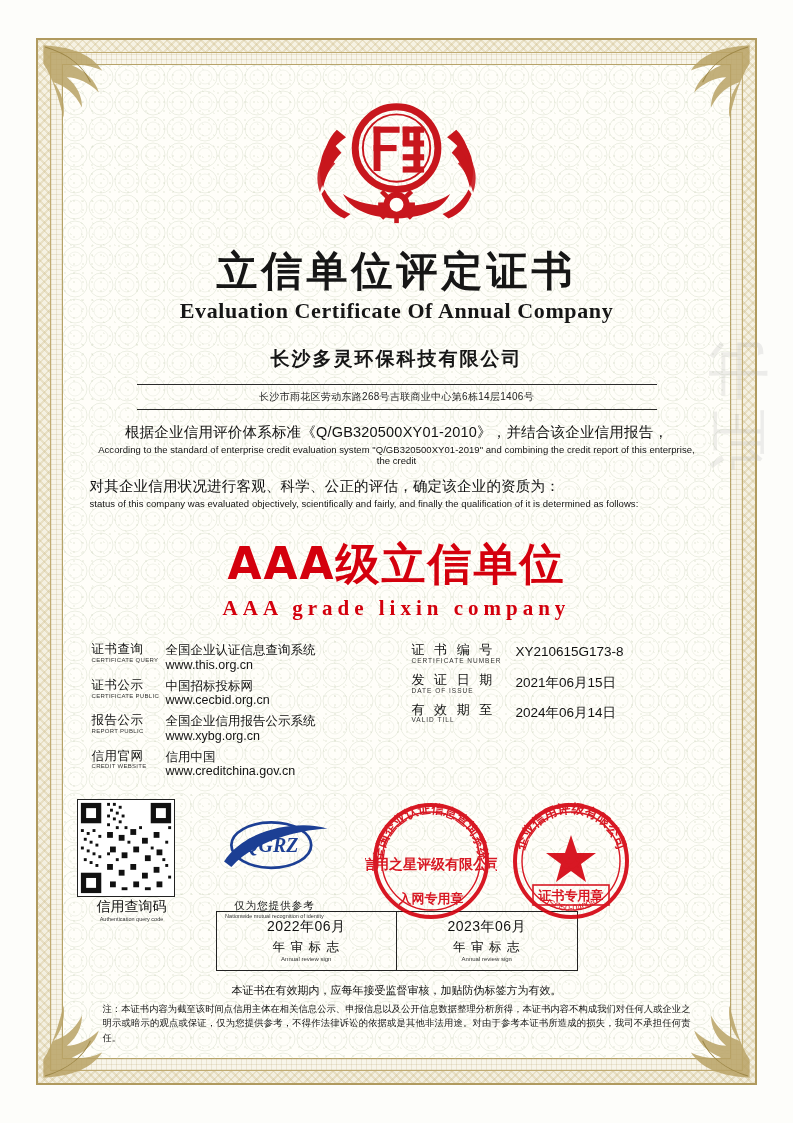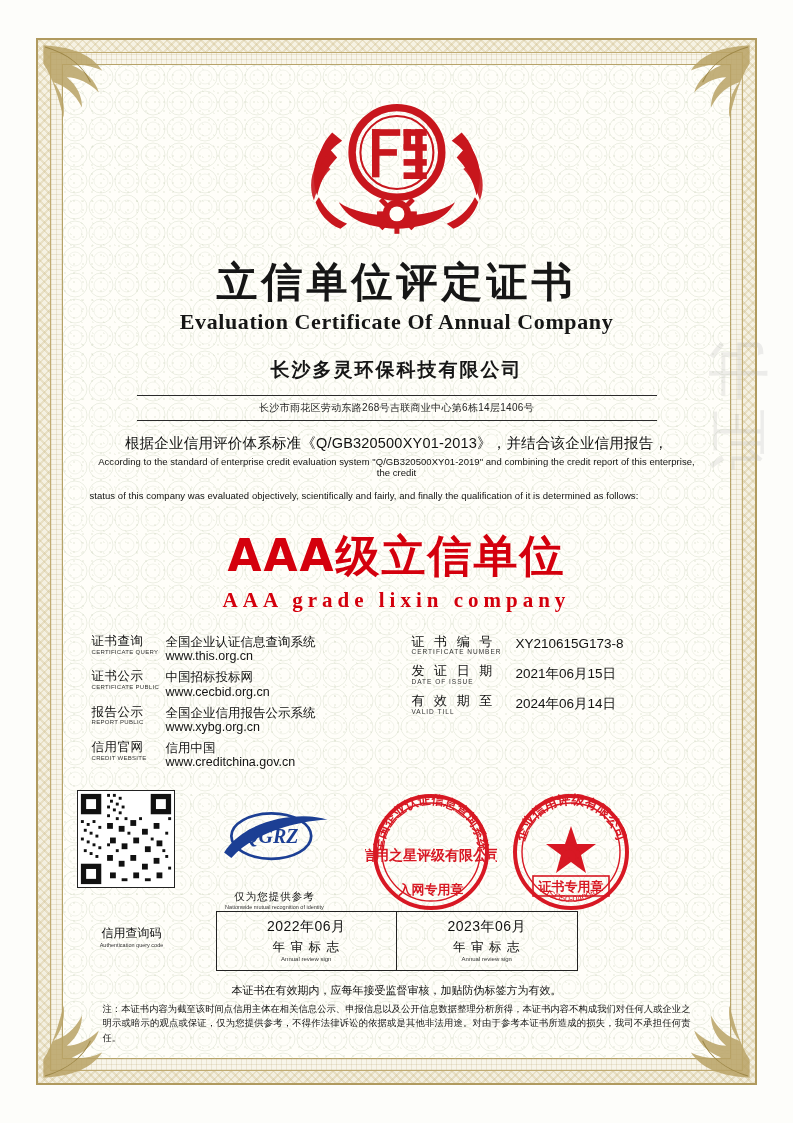--- a/index.html
+++ b/index.html
@@ -122,21 +122,21 @@
 
   
   .seals{
     margin-top:14px;width:640px;height:128px;position:relative;
   }
   .qr{
     position:absolute;left:0;top:0;width:96px;height:96px;
     background:#fff;border:1px solid #222;
   }
   .qr-cap{position:absolute;left:0;top:99px;width:110px;text-align:center;}
-  .qr-cap .c{font-size:12px;color:#111;margin-top:36px;}
+  .qr-cap .c{font-size:14px;color:#111;}
   .qr-cap .e{font-size:5.5px;color:#333;}
   .qgrz{position:absolute;left:138px;top:8px;width:118px;text-align:center;}
   .qgrz-cap{position:absolute;left:128px;top:100px;width:140px;text-align:center;}
   .qgrz-cap .c{font-size:10.5px;color:#111;letter-spacing:1px;}
   .qgrz-cap .e{font-size:5.5px;color:#333;}
   .seal{position:absolute;top:0;}
   .seal.s1{left:288px;}
   .seal.s2{left:428px;}
 
   
@@ -252,24 +252,25 @@
     <div class="title-cn">立信单位评定证书</div>
     <div class="title-en">Evaluation Certificate Of Annual Company</div>
 
     <div class="company">长沙多灵环保科技有限公司</div>
 
     <div class="addr-rule"></div>
     <div class="address">长沙市雨花区劳动东路268号吉联商业中心第6栋14层1406号</div>
     <div class="addr-rule2"></div>
 
     <div class="para">
-      <div class="cn">根据企业信用评价体系标准《Q/GB320500XY01-2013》，并结合该企业信用报告，</div>
+      <div class="cn">根据企业信用评价体系标准《Q/GB320500XY01-2010》，并结合该企业信用报告，</div>
       <div class="en">According to the standard of enterprise credit evaluation system "Q/GB320500XY01-2019" and combining the credit report of this enterprise, the credit</div>
     </div>
     <div class="para para2">
+      <div class="cn">对其企业信用状况进行客观、科学、公正的评估，确定该企业的资质为：</div>
       <div class="en">status of this company was evaluated objectively, scientifically and fairly, and finally the qualification of it is determined as follows:</div>
     </div>
 
     <div class="grade-cn">AAA级立信单位</div>
     <div class="grade-en">AAA grade lixin company</div>
 
     <div class="info">
       <div class="info-left">
 
         <div class="info-row">

